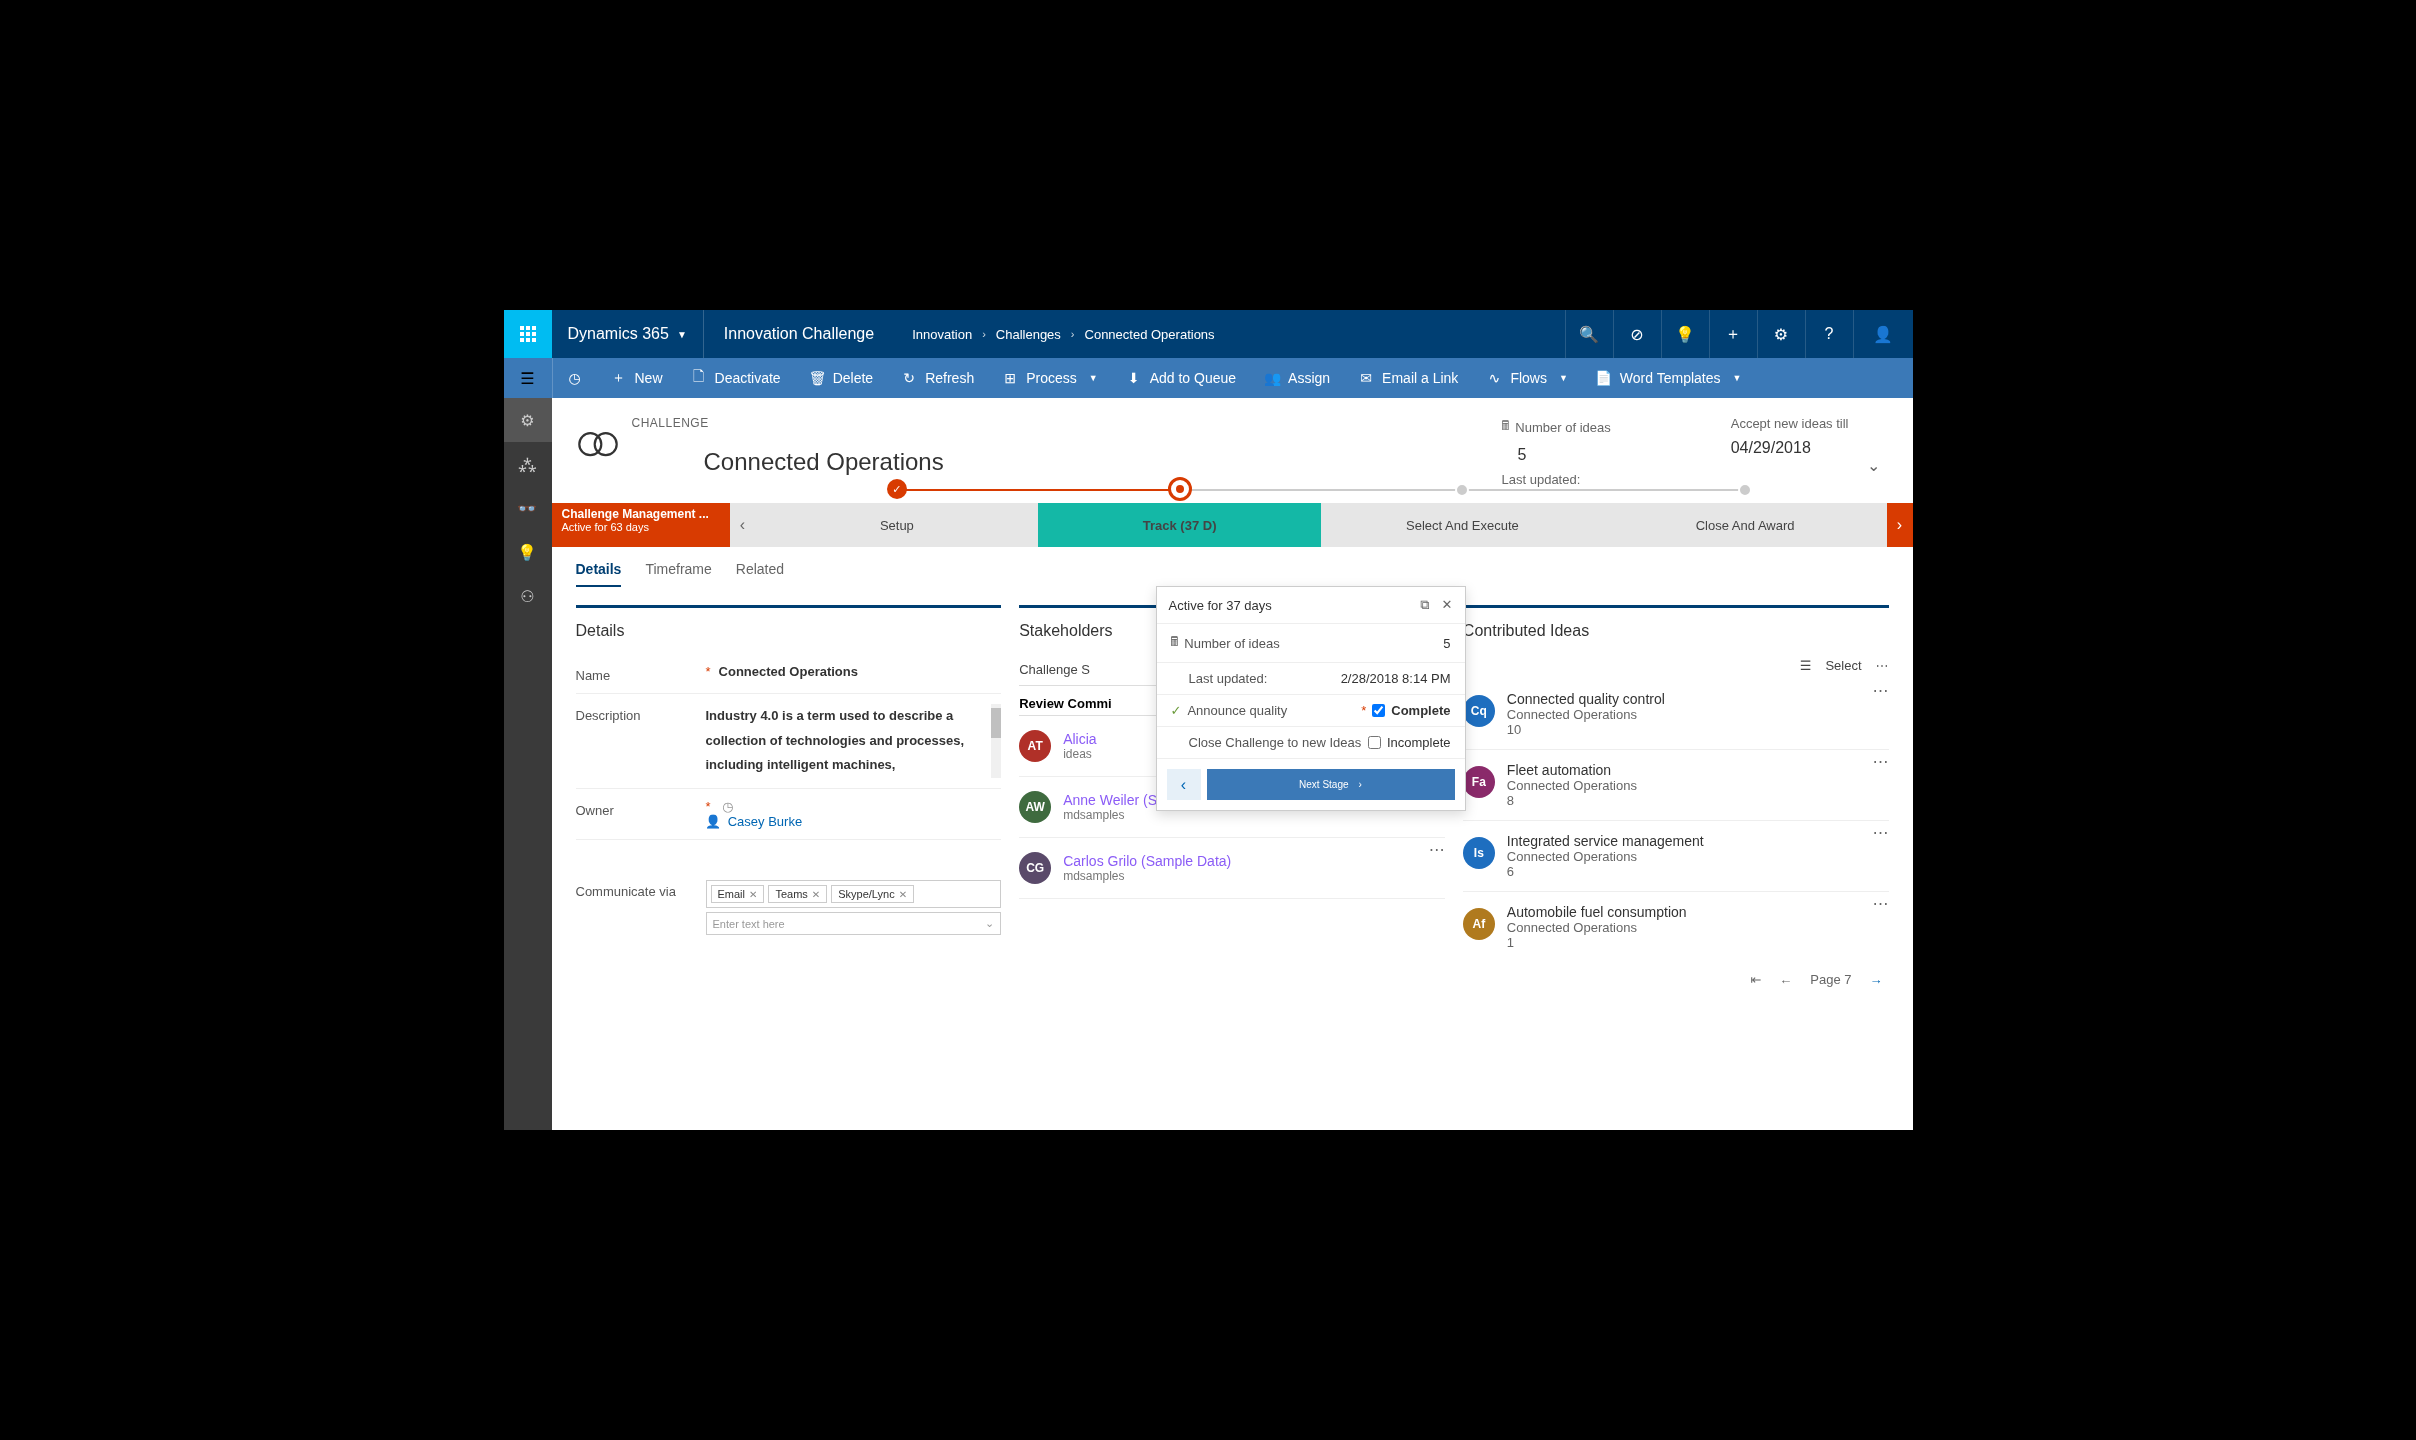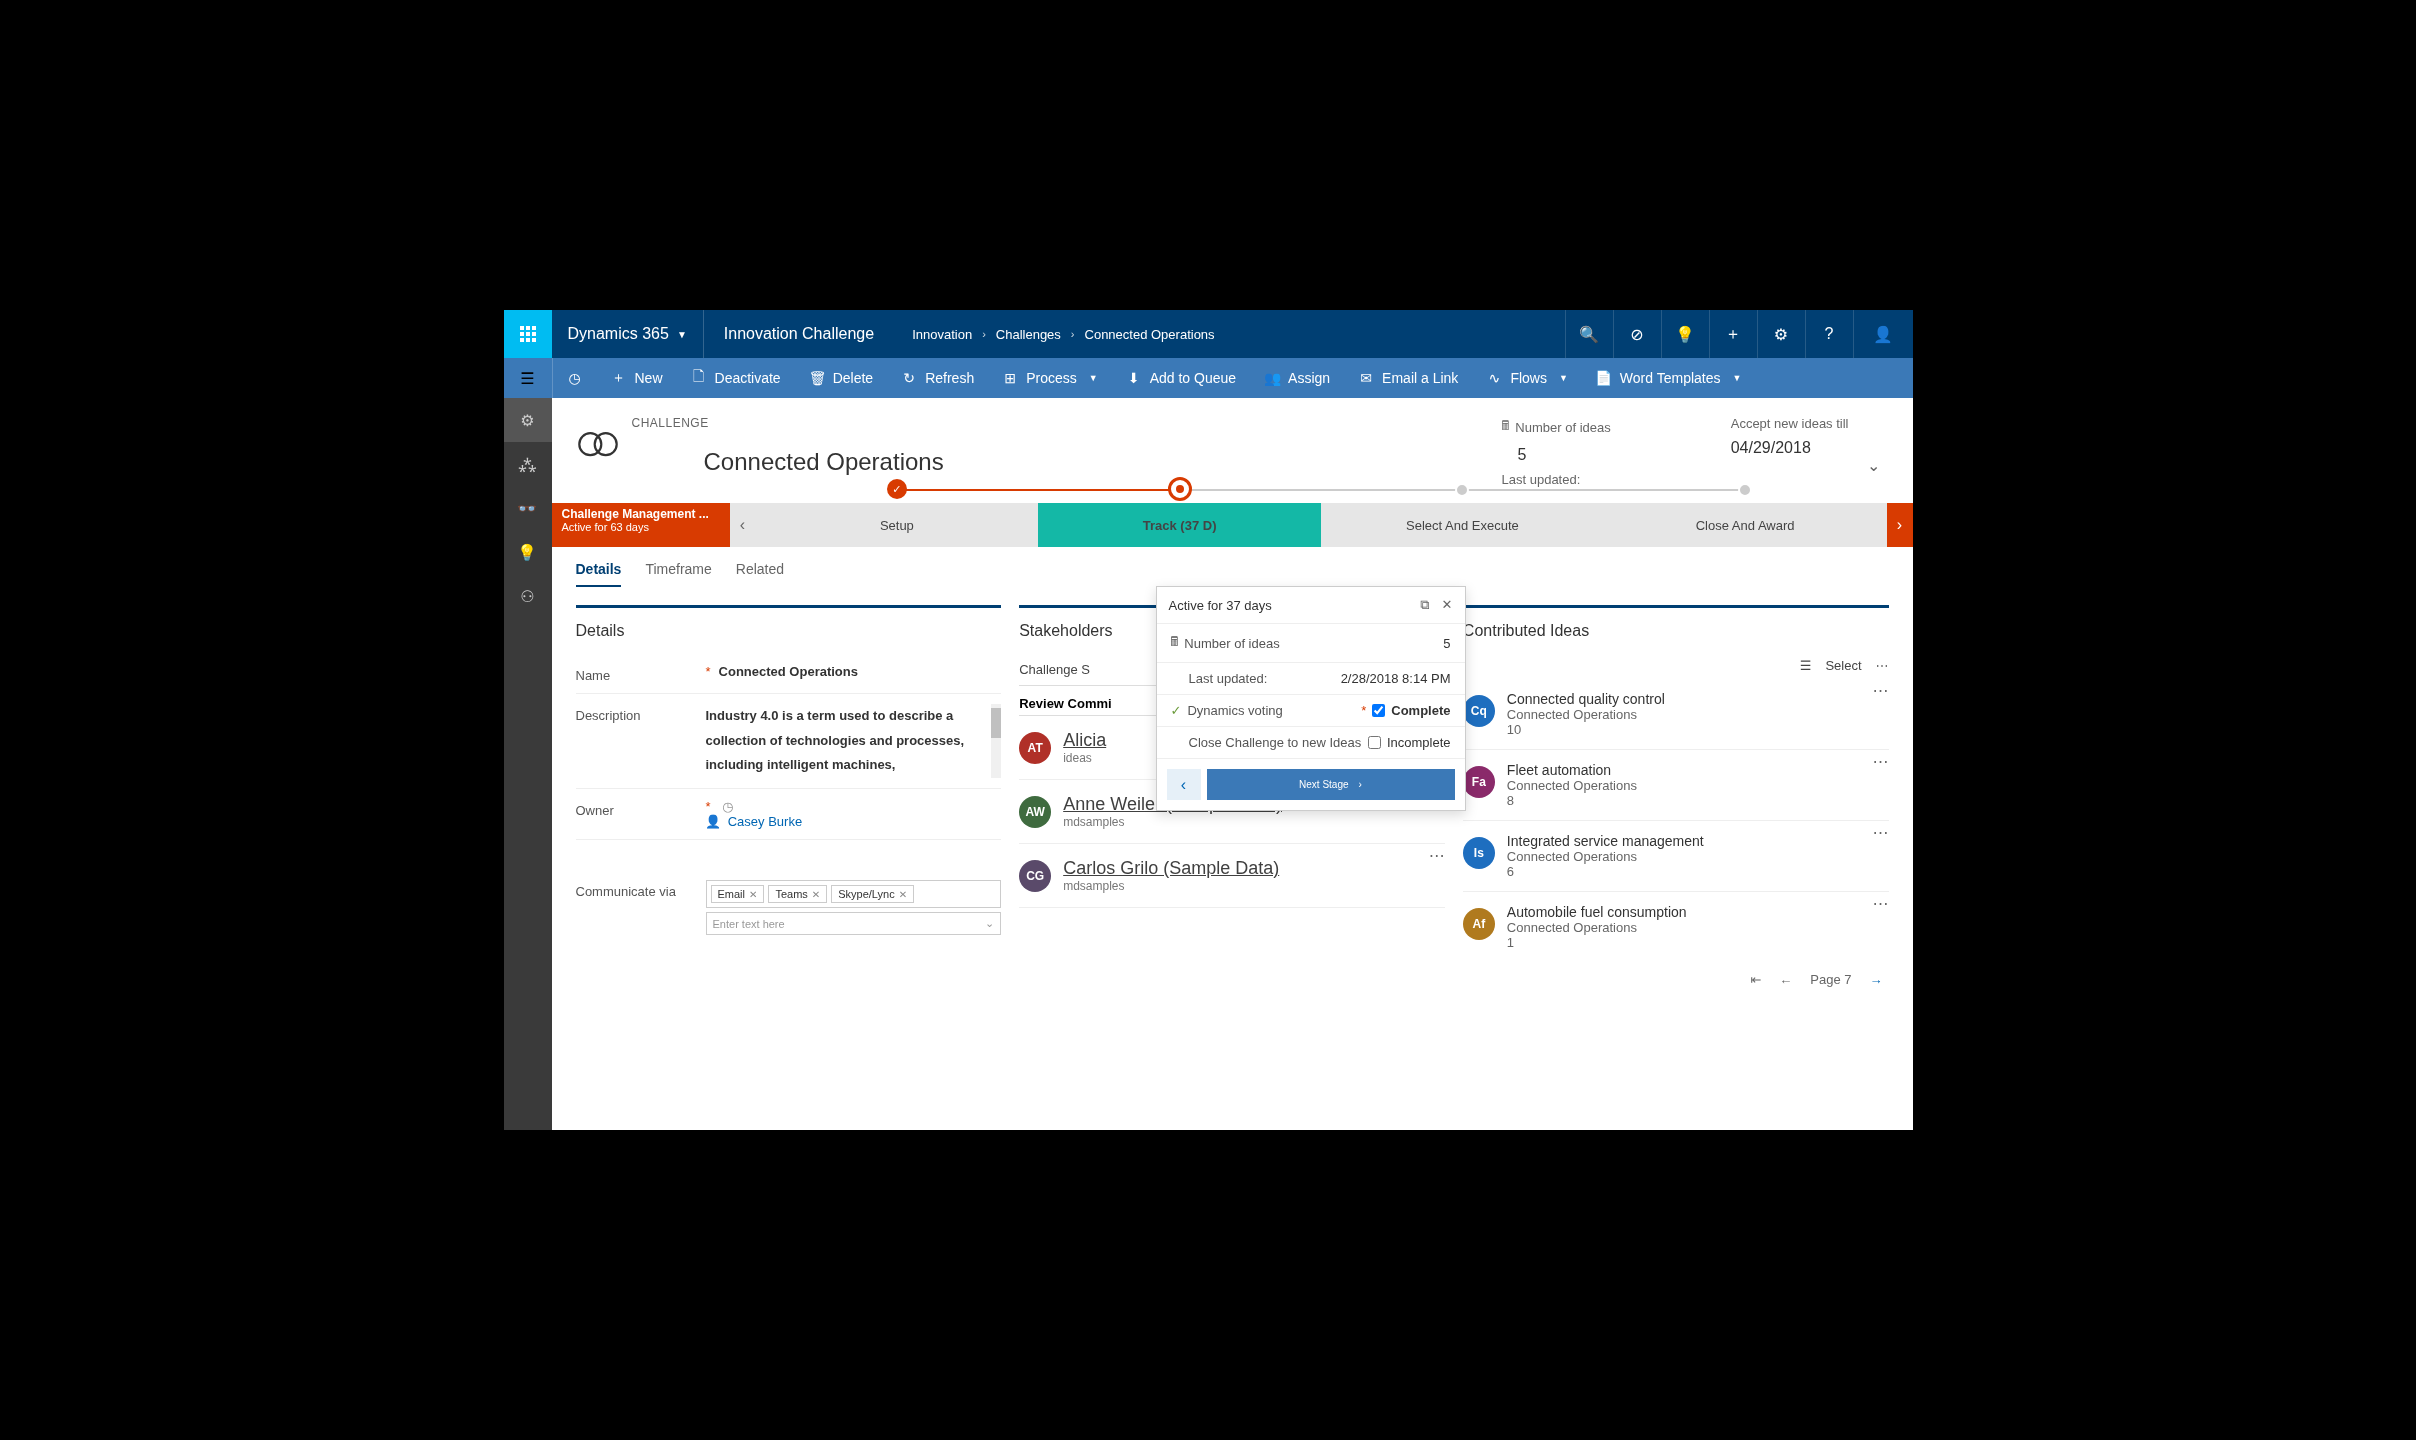--- a/index.html
+++ b/index.html
@@ -89,21 +89,21 @@
 .owner-link { color: #0066b3; display: flex; align-items: center; gap: 6px; }
 .chips { display: flex; flex-wrap: wrap; gap: 4px; border: 1px solid #ccc; padding: 4px; }
 .chip { border: 1px solid #ccc; padding: 2px 6px; font-size: 11px; display: flex; align-items: center; gap: 4px; }
 .chip .x { cursor: pointer; color: #888; font-size: 10px; }
 .chip-input { border: 1px solid #ccc; padding: 4px 6px; margin-top: 4px; font-size: 11px; color: #999; display: flex; justify-content: space-between; align-items: center; }
 
 
 .section-label { font-size: 13px; color: #444; padding: 8px 0; border-bottom: 1px solid #ddd; }
 .person-row { display: flex; align-items: center; gap: 12px; padding: 14px 0; border-bottom: 1px solid #eee; position: relative; }
 .avatar { width: 32px; height: 32px; border-radius: 50%; color: #fff; display: flex; align-items: center; justify-content: center; font-size: 12px; font-weight: 600; }
-.person-info .nm { font-size: 18px; color: #404040; text-decoration: underline; }
+.person-info .nm { font-size: 14px; color: #8b5cf6; }
 .person-info .sub { font-size: 12px; color: #777; }
 .row-more { position: absolute; right: 0; top: 2px; color: #666; cursor: pointer; }
 
 
 .col-header { display: flex; align-items: center; margin-bottom: 4px; }
 .col-actions { margin-left: auto; display: flex; gap: 14px; font-size: 13px; color: #444; align-items: center; }
 .idea-row { display: flex; align-items: flex-start; gap: 12px; padding: 12px 0; border-bottom: 1px solid #eee; position: relative; }
 .idea-badge { width: 32px; height: 32px; border-radius: 50%; color: #fff; display: flex; align-items: center; justify-content: center; font-size: 12px; font-weight: 600; margin-top: 4px; }
 .idea-info .ttl { font-size: 14px; color: #333; }
 .idea-info .sub { font-size: 13px; color: #666; }
@@ -475,21 +475,21 @@
         </div>
       <div class="val">5</div>
     </div>
     <div class="flyout-row">
       <div class="lbl" style="padding-left:18px">Last updated:</div>
       <div class="val">2/28/2018 8:14 PM</div>
     </div>
     <div class="flyout-row">
       <div class="lbl">
           <span style="color:#6a9a3a">✓</span>
-          <span>Dynamics voting</span>
+          <span>Announce quality</span>
         </div>
       <span class="req">*</span>
       <input type="checkbox" checked="" style="">
       <b class="val">Complete</b>
     </div>
     <div class="flyout-row">
       <div class="lbl" style="padding-left:18px">Close Challenge to new Ideas</div>
       <input type="checkbox" style="">
       <span class="val">Incomplete</span>
     </div>

